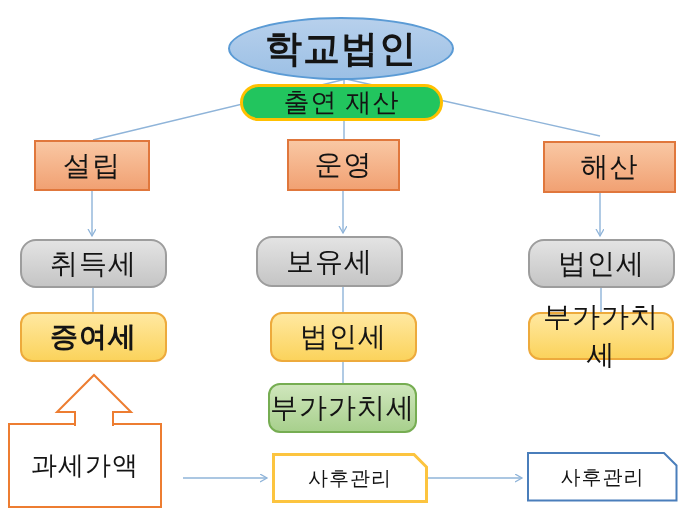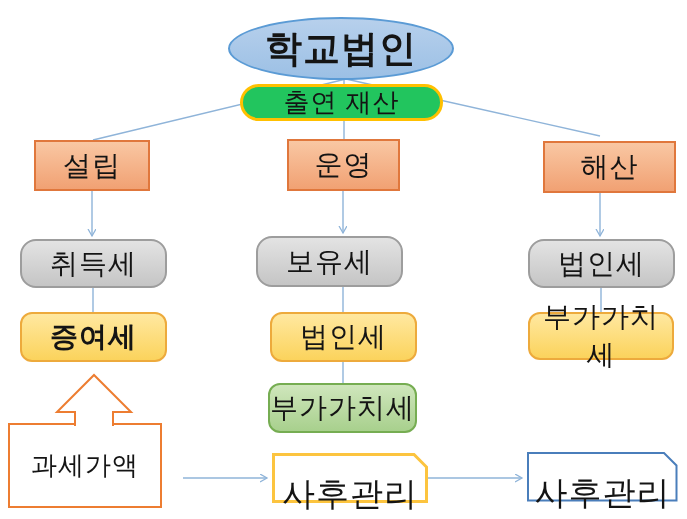--- a/index.html
+++ b/index.html
@@ -46,22 +46,22 @@
     left:268px;top:383px;width:149px;height:50px;
     border-radius:12px;border:2px solid #76ad52;font-size:28px;
     background:linear-gradient(180deg,#cfe6bc 0%,#a8d08d 100%);
   }
   .note{
     left:8px;top:423px;width:154px;height:85px;background:#ffffff;
     border:2px solid #ed7d31;font-size:26px;line-height:37px;
     flex-direction:column;z-index:1;
   }
   .followup{background:transparent;border:none;z-index:2;}
-  .followup .label{position:absolute;left:0;top:16px;width:100%;height:100%;
-    display:flex;align-items:center;justify-content:center;font-size:33px;letter-spacing:1px;}
+  .followup .label{position:absolute;left:0;top:0;width:100%;height:100%;
+    display:flex;align-items:center;justify-content:center;font-size:20px;letter-spacing:1px;}
   .followup svg{position:absolute;left:0;top:0;}
   .fu-center{left:272px;top:453px;width:156px;height:50px;}
   .fu-right{left:527px;top:452px;width:151px;height:50px;}
   #connector-layer{z-index:0;}
   #big-arrow-layer{position:absolute;left:50px;top:368px;width:92px;height:62px;z-index:3;}
 </style>
 </head>
 <body>
 
 <div id="canvas">

